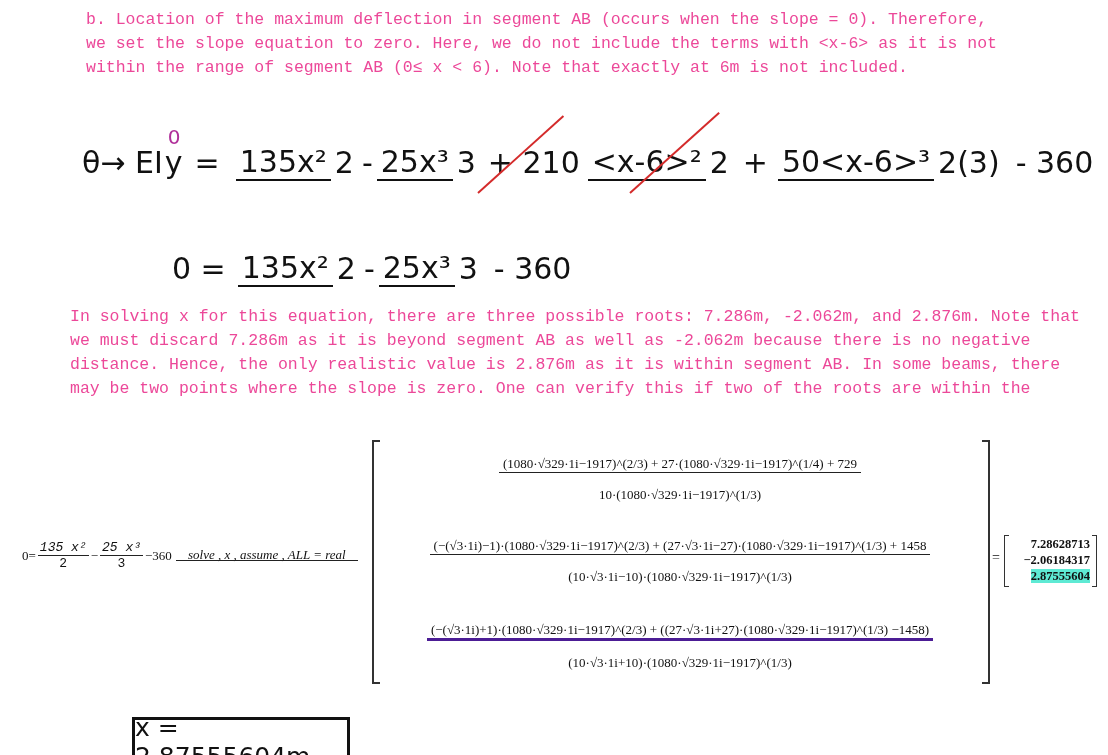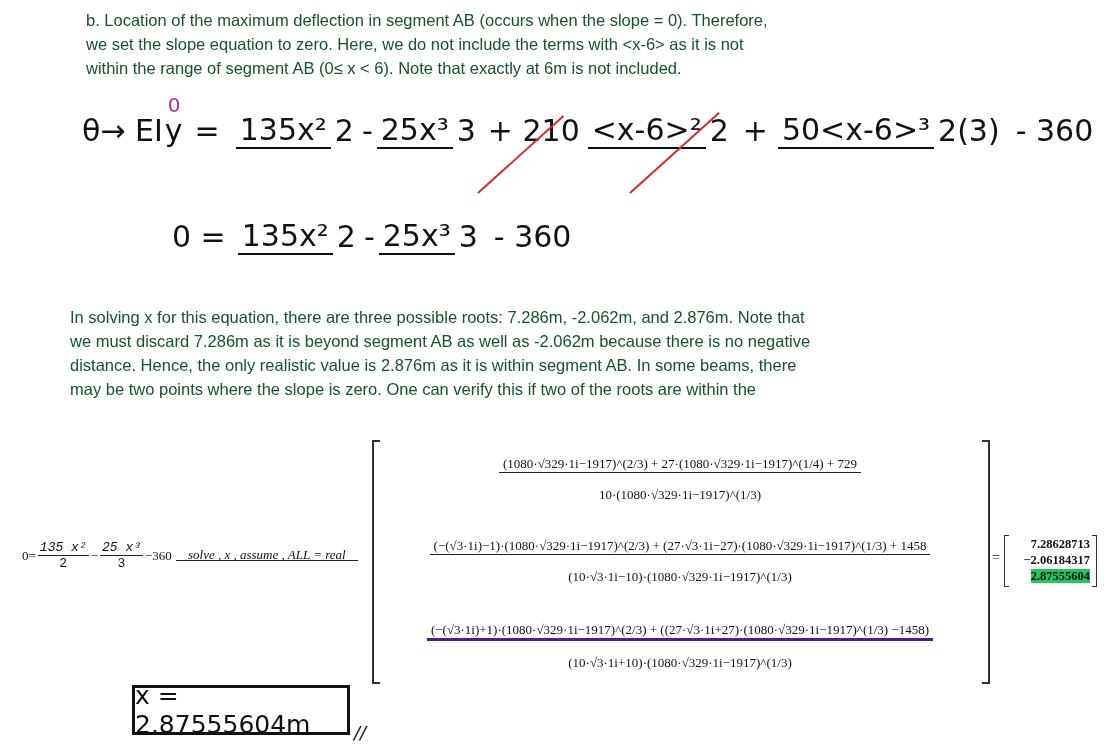--- a/index.html
+++ b/index.html
@@ -1,27 +1,27 @@
 <!DOCTYPE html>
 <html><head>
 <meta charset="utf-8">
 <style>
   html, body { margin:0; padding:0; background:#ffffff; }
   body { width:1108px; height:755px; position:relative; overflow:hidden; color:#111; }
-  .para { position:absolute; font-family:Liberation Sans, sans-serif; font-size:16.5px; line-height:24px; color:#14532d; }
-  .hand { position:absolute; font-family:"DejaVu Sans", sans-serif; color:#111; font-weight:400; }
+  .para { position:absolute; font-family:Liberation Mono, monospace; font-size:16.5px; line-height:24px; color:#ec4899; }
+  .hand { position:absolute; font-family:"DejaVu Sans", sans-serif; color:#111; font-weight:400;margin-top:32px; }
   .frac { display:inline-flex; flex-direction:row; align-items:center; vertical-align:middle; margin:0 4px; }
   .frac .num { border-bottom:2px solid #111; padding:0 4px; }
   .frac .den { padding:0 4px; }
   .m { font-family:"Liberation Serif", serif; }
   .mfrac { display:inline-flex; flex-direction:column; align-items:center; vertical-align:middle; margin:0 2px;font-family:Liberation Mono, monospace; }
   .mfrac .num { border-bottom:1px solid #222; padding:0 2px; }
   .strike { position:absolute; height:2px; background:#d42b2b; transform-origin:left center; }
   .bracket { position:absolute; border:2px solid #333; }
-  .hl { background:#22c55e; }
+  .hl { background:#5eead4; }
 </style>
 </head>
 <body>
 
 <div class="para" style="left:86px; top:8px;">
   <div>b. Location of the maximum deflection in segment AB (occurs when the slope = 0). Therefore,</div>
   <div>we set the slope equation to zero. Here, we do not include the terms with &lt;x-6&gt; as it is not</div>
   <div>within the range of segment AB (0≤ x &lt; 6). Note that exactly at 6m is not included.</div>
 </div>
 

